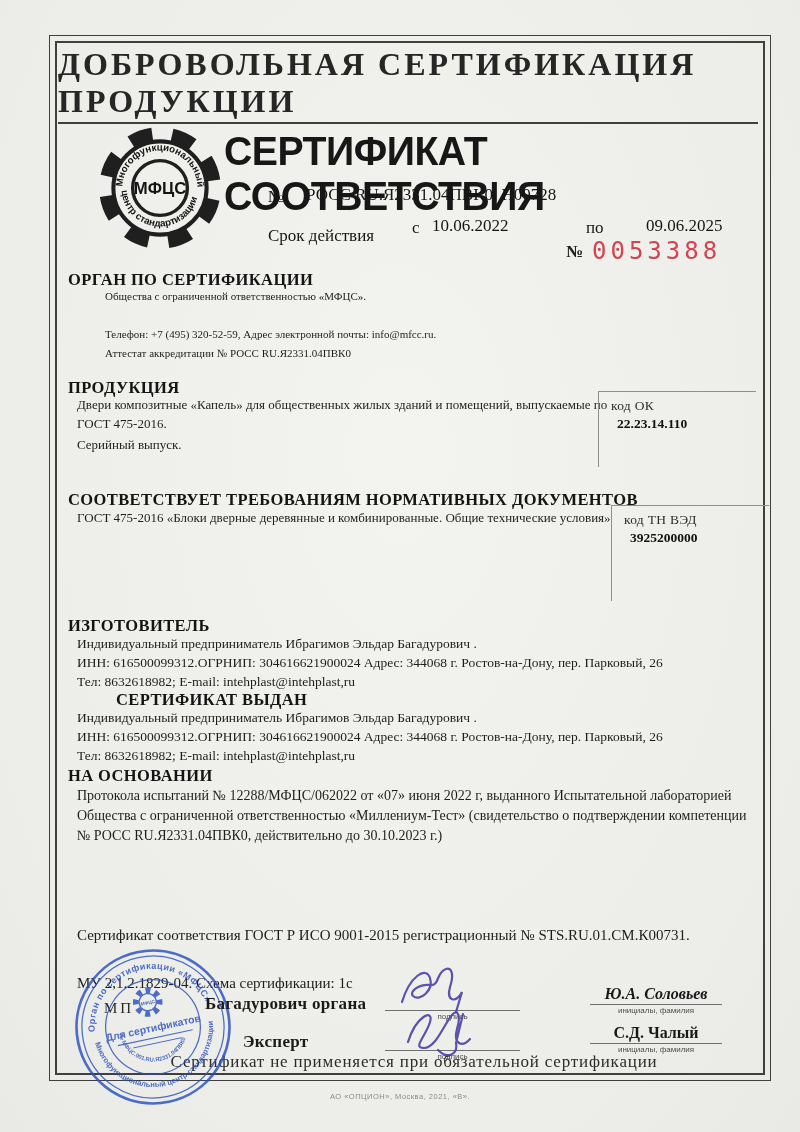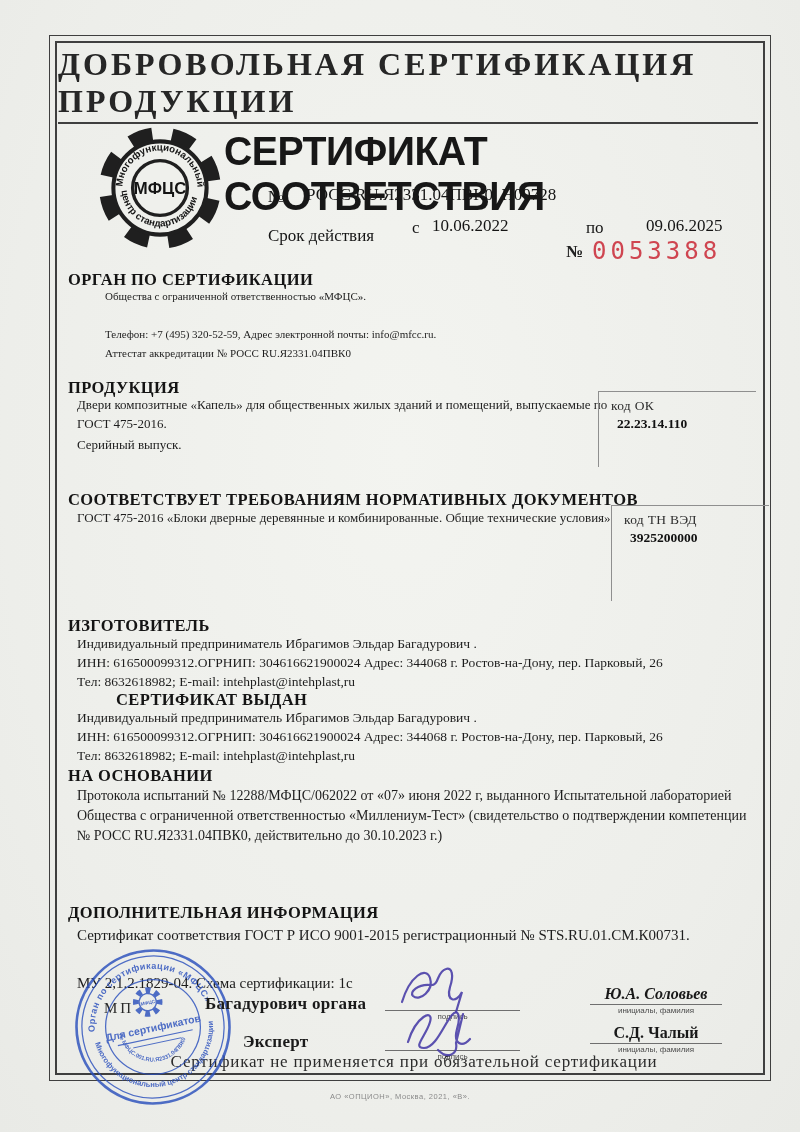--- a/index.html
+++ b/index.html
@@ -133,21 +133,20 @@
   <div class="abs sec-h" style="left:68px;top:690px;margin-left:48px;">СЕРТИФИКАТ ВЫДАН</div>
   <div class="abs ln ln-manuf" style="left:77px;top:710px;">Индивидуальный предприниматель  Ибрагимов Эльдар Багадурович .</div>
   <div class="abs ln ln-manuf" style="left:77px;top:729px;">ИНН: 616500099312.ОГРНИП: 304616621900024 Адрес: 344068 г. Ростов-на-Дону, пер. Парковый, 26</div>
   <div class="abs ln ln-manuf" style="left:77px;top:748px;">Тел: 8632618982; E-mail: intehplast@intehplast,ru</div>
 
   <div class="abs sec-h" style="left:68px;top:766px;">НА ОСНОВАНИИ</div>
   <div class="abs ln ln-basis" style="left:77px;top:788px;">Протокола испытаний № 12288/МФЦС/062022 от «07» июня 2022 г, выданного Испытательной лабораторией</div>
   <div class="abs ln ln-basis" style="left:77px;top:808px;">Общества с ограниченной ответственностью «Миллениум-Тест» (свидетельство о подтверждении компетенции</div>
   <div class="abs ln ln-basis" style="left:77px;top:828px;">№ РОСС RU.Я2331.04ПВК0, действительно до 30.10.2023 г.)</div>
 
-  <div class="abs sec-h" style="left:68px;top:903px;">ДОПОЛНИТЕЛЬНАЯ ИНФОРМАЦИЯ</div>
   <div class="abs ln ln-add" style="left:77px;top:927px;">Сертификат соответствия ГОСТ Р ИСО 9001-2015 регистрационный № STS.RU.01.СМ.К00731.</div>
   <div class="abs ln ln-add" style="left:77px;top:975px;">МУ 2,1.2.1829-04. Схема сертификации: 1с</div>
 
   <div class="mp" style="left:104px;top:1000px;">МП</div>
 
   <svg class="abs" style="left:62px;top:936px;z-index:3;" width="182" height="182" viewBox="0 0 200 200">
     <defs>
       <path id="stArcTop" d="M 36 100 A 64 64 0 0 1 164 100"></path>
       <path id="stArcBottom" d="M 34 100 A 66 66 0 0 0 166 100"></path>
       <path id="stArcNum" d="M 62 100 A 38 38 0 0 0 138 100"></path>

